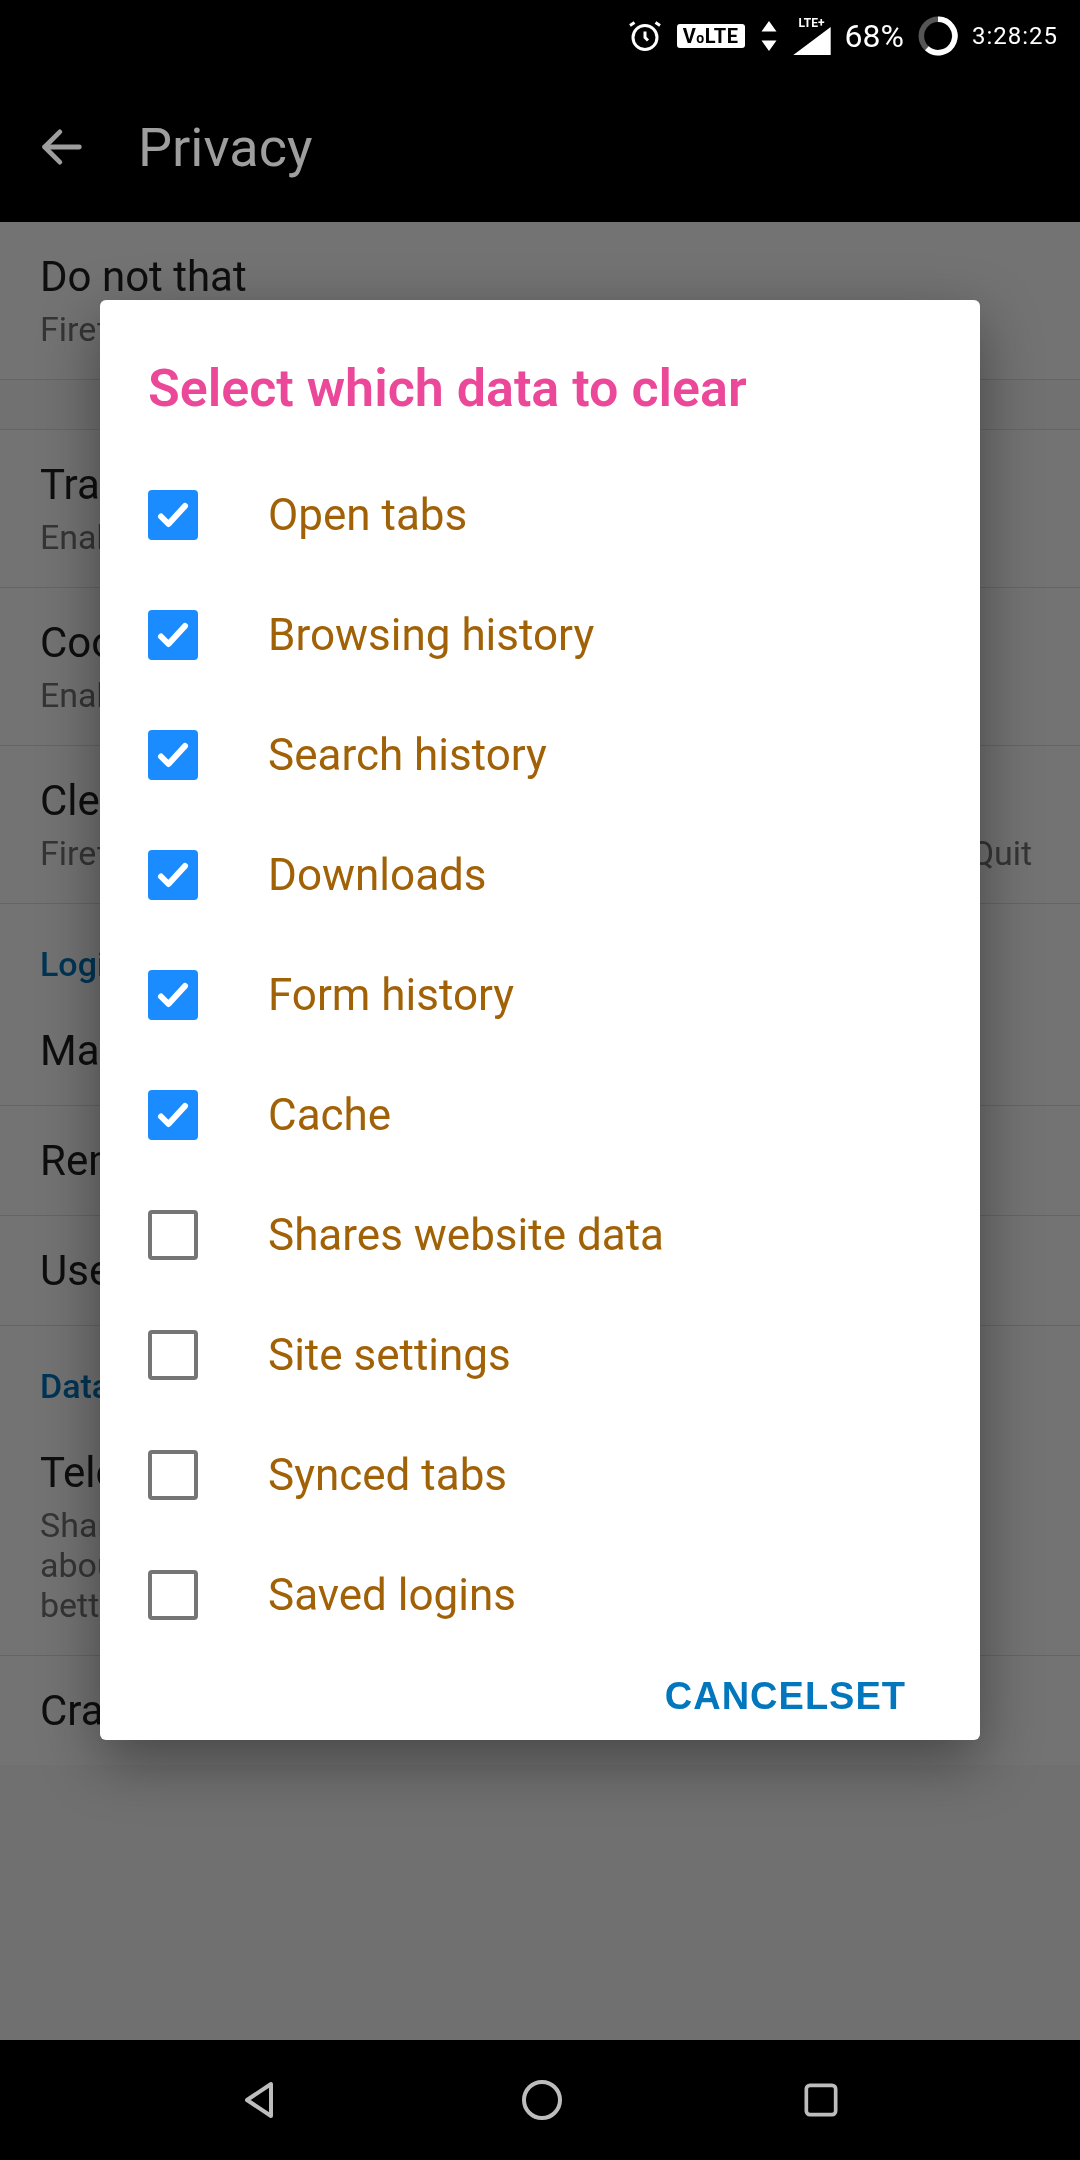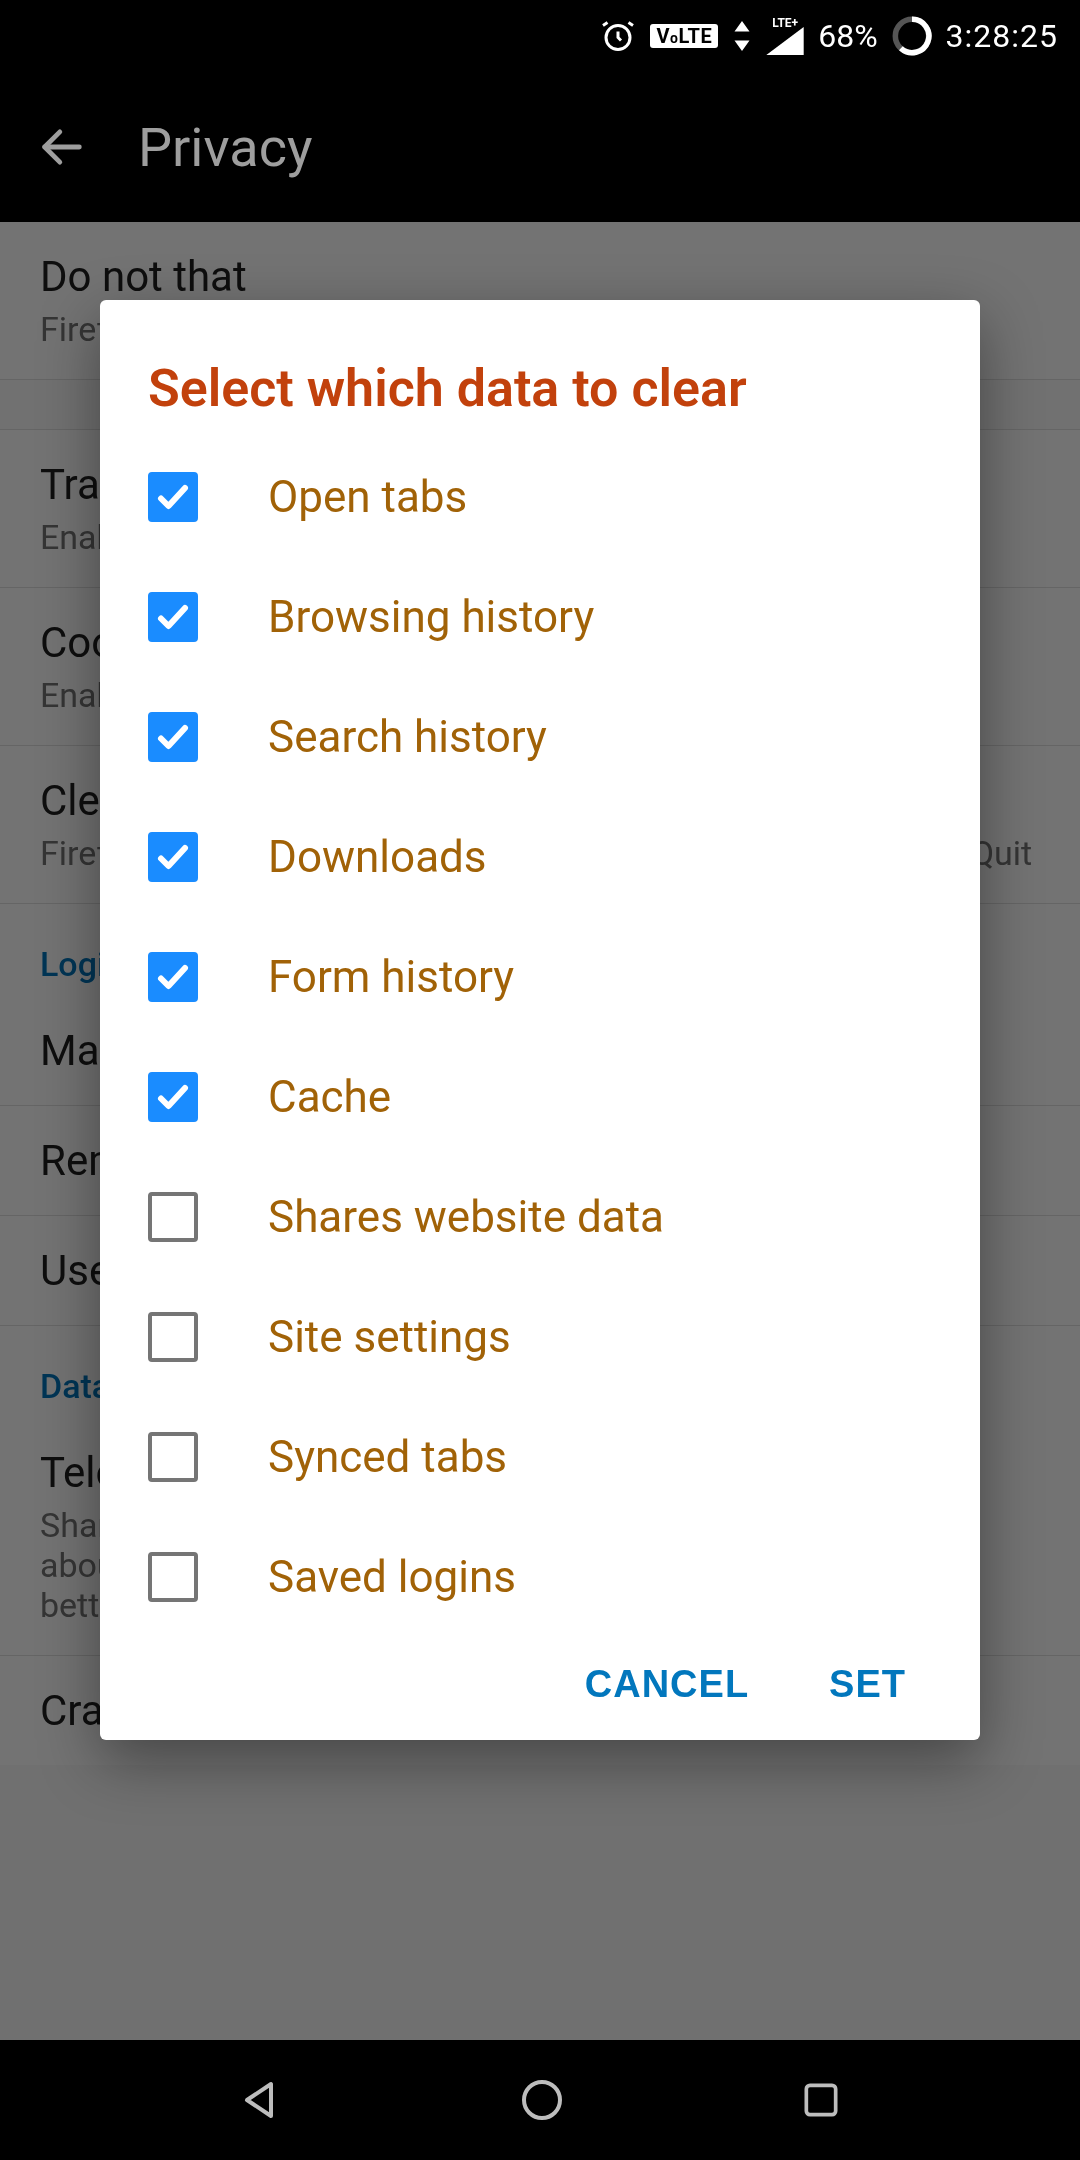--- a/index.html
+++ b/index.html
@@ -11,21 +11,21 @@
     height: 72px;
     background: #000000;
     color: #ffffff;
     display: flex;
     justify-content: flex-end;
     align-items: center;
     padding: 0 22px;
     gap: 14px;
     font-size: 32px;
   }
-  .status-bar .clock { font-size: 32px; letter-spacing: 1px; }
+  .status-bar .clock { font-size: 24px; letter-spacing: 1px; }
   .status-icon svg { display: block; }
   .volte-badge {
     background: #ffffff;
     color: #000000;
     font-size: 20px;
     font-weight: 700;
     padding: 0 6px;
     border-radius: 3px;
     letter-spacing: 0.5px;
   }
@@ -93,22 +93,22 @@
     background: #ffffff;
     border-radius: 6px;
     box-shadow: 0 20px 60px rgba(0,0,0,0.4);
     padding: 58px 48px 34px 48px;
     display: flex;
     flex-direction: column;
   }
   .dialog-title {
     font-size: 52px;
     font-weight: 600;
-    color: #c2410c;
-    margin-bottom: 18px;
+    color: #ec4899;
+    margin-bottom: 36px;
   }
   .options {
     flex: 1;
     display: flex;
     flex-direction: column;
   }
   .option-row {
     display: flex;
     align-items: center;
     gap: 70px;
@@ -131,21 +131,20 @@
   }
   .checkbox.checked svg { display: block; }
   .checkbox:not(.checked) svg { display: none; }
   .option-label {
     font-size: 44px;
     color: #a16207;
   }
   .dialog-actions {
     display: flex;
     justify-content: flex-end;
-    gap: 80px;
     padding-top: 20px;
     padding-right: 26px;
   }
   .dlg-btn {
     font-size: 38px;
     font-weight: 600;
     color: #0277bd;
     letter-spacing: 1px;
     background: none;
     border: none;

